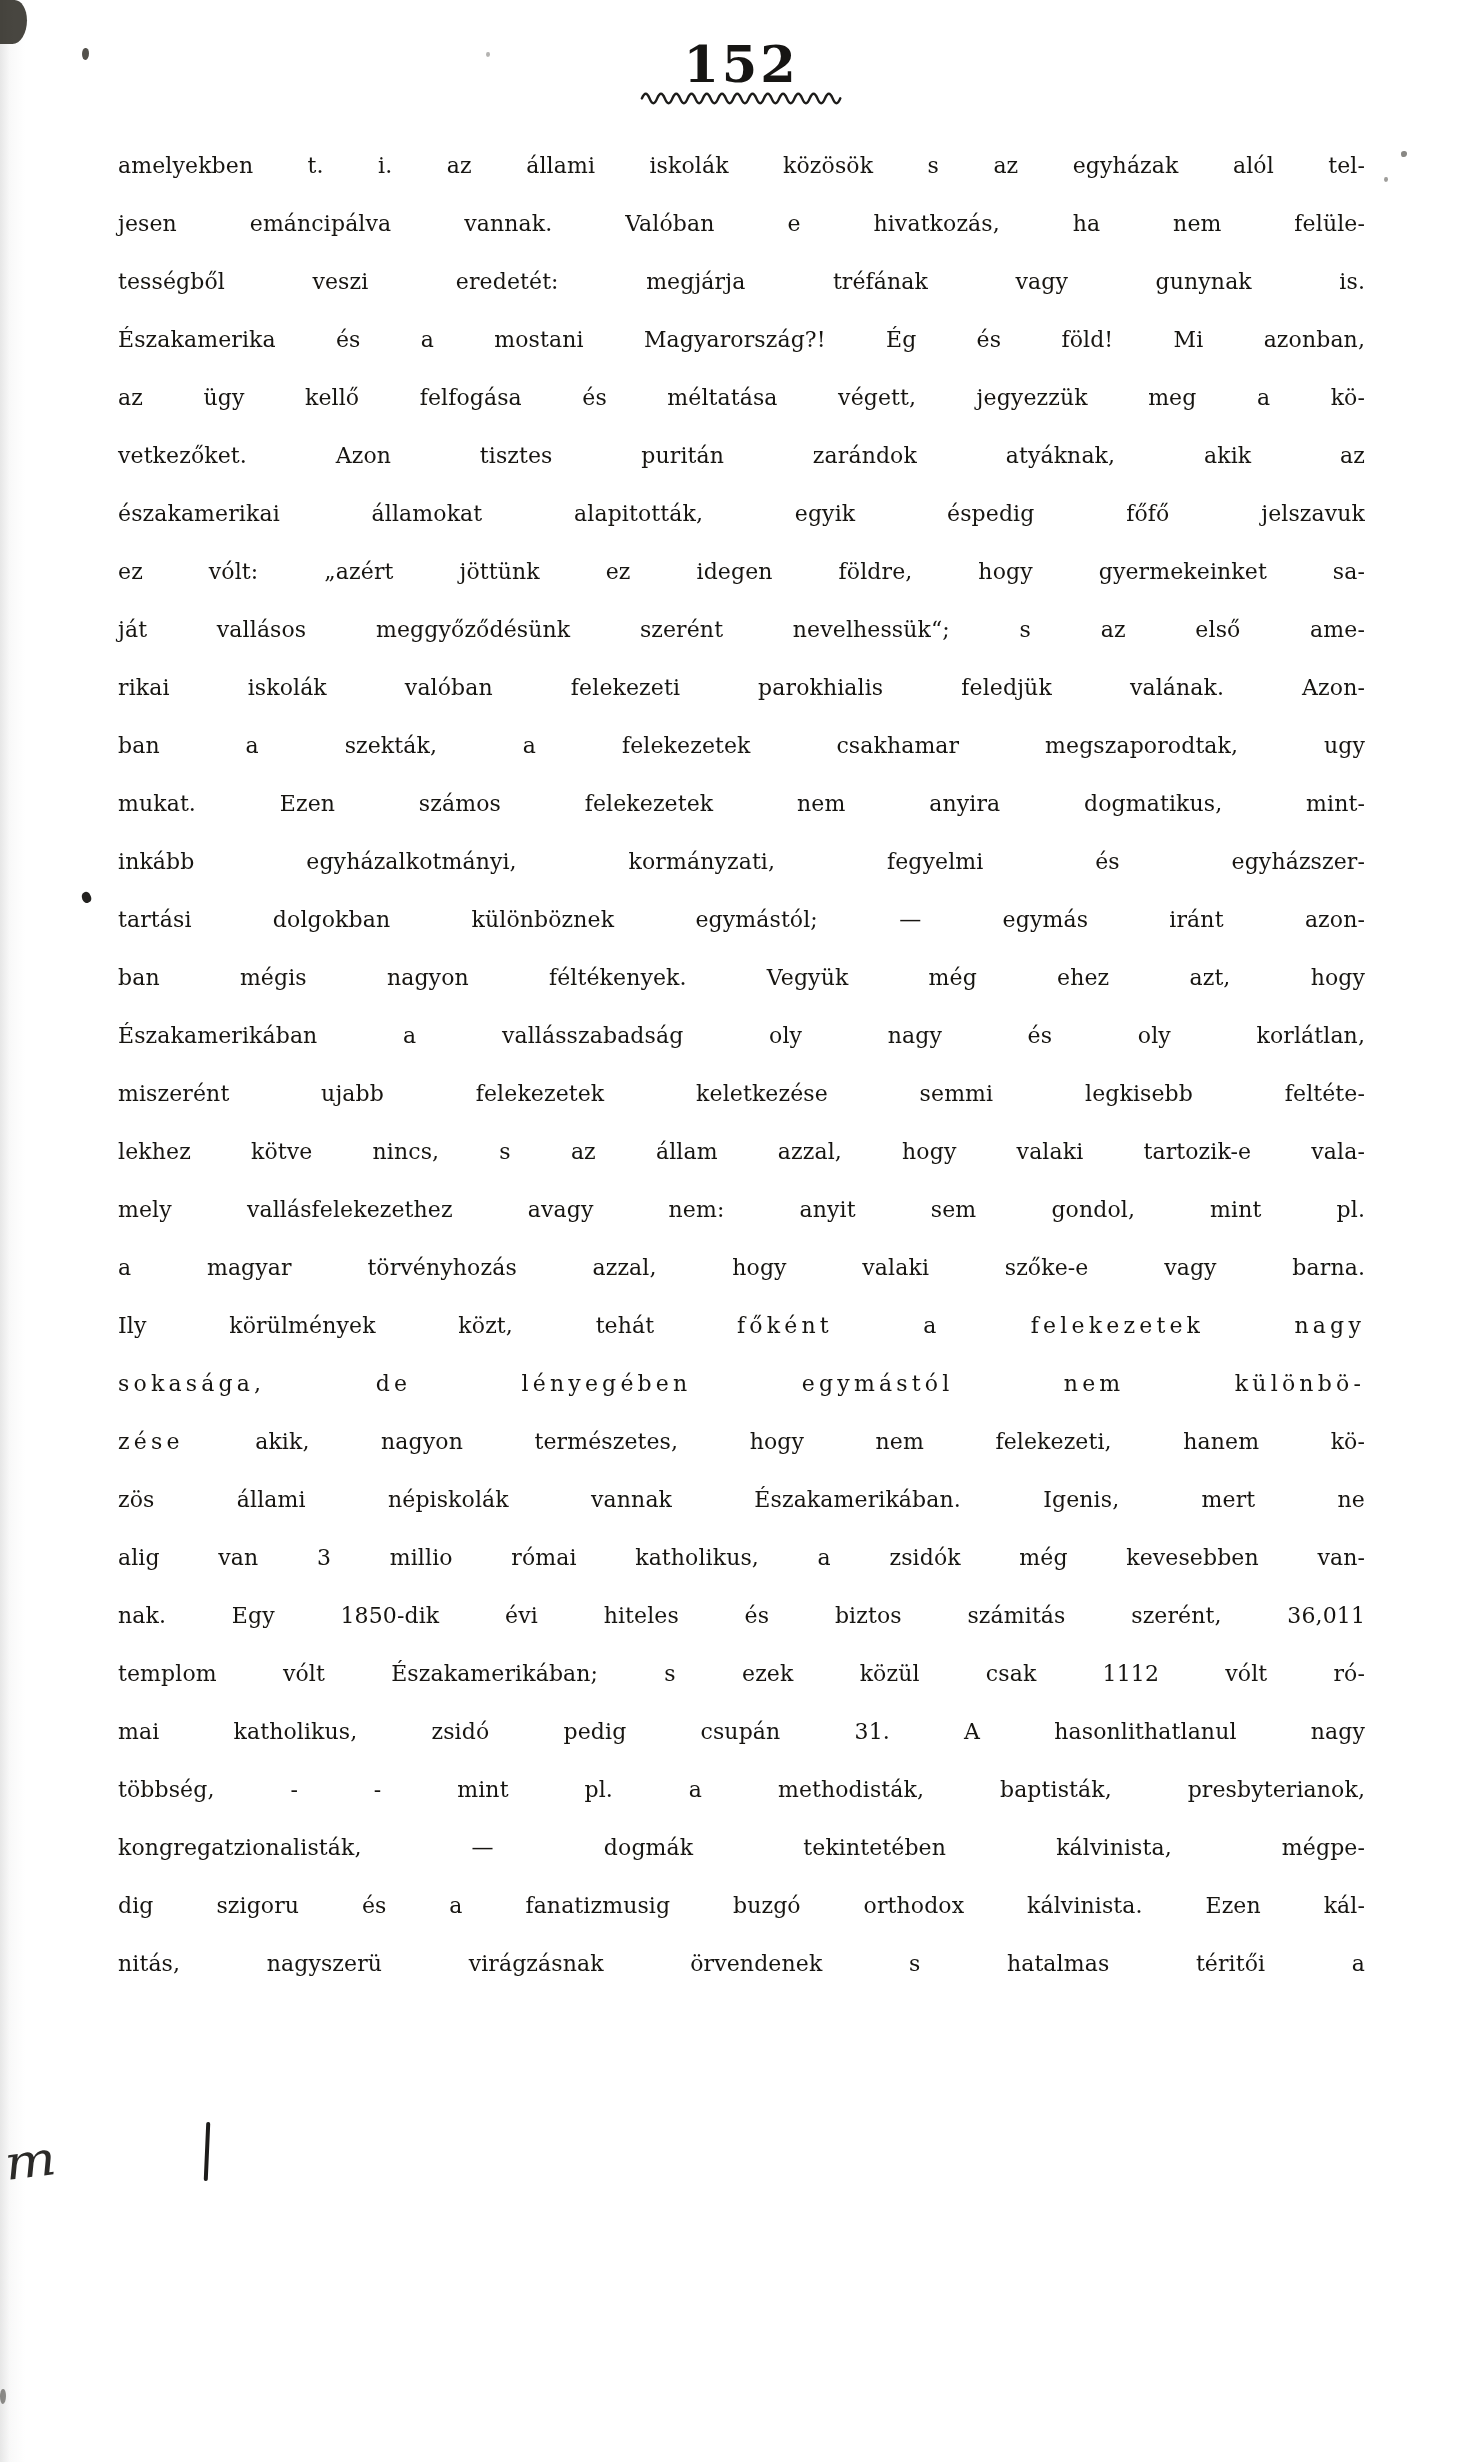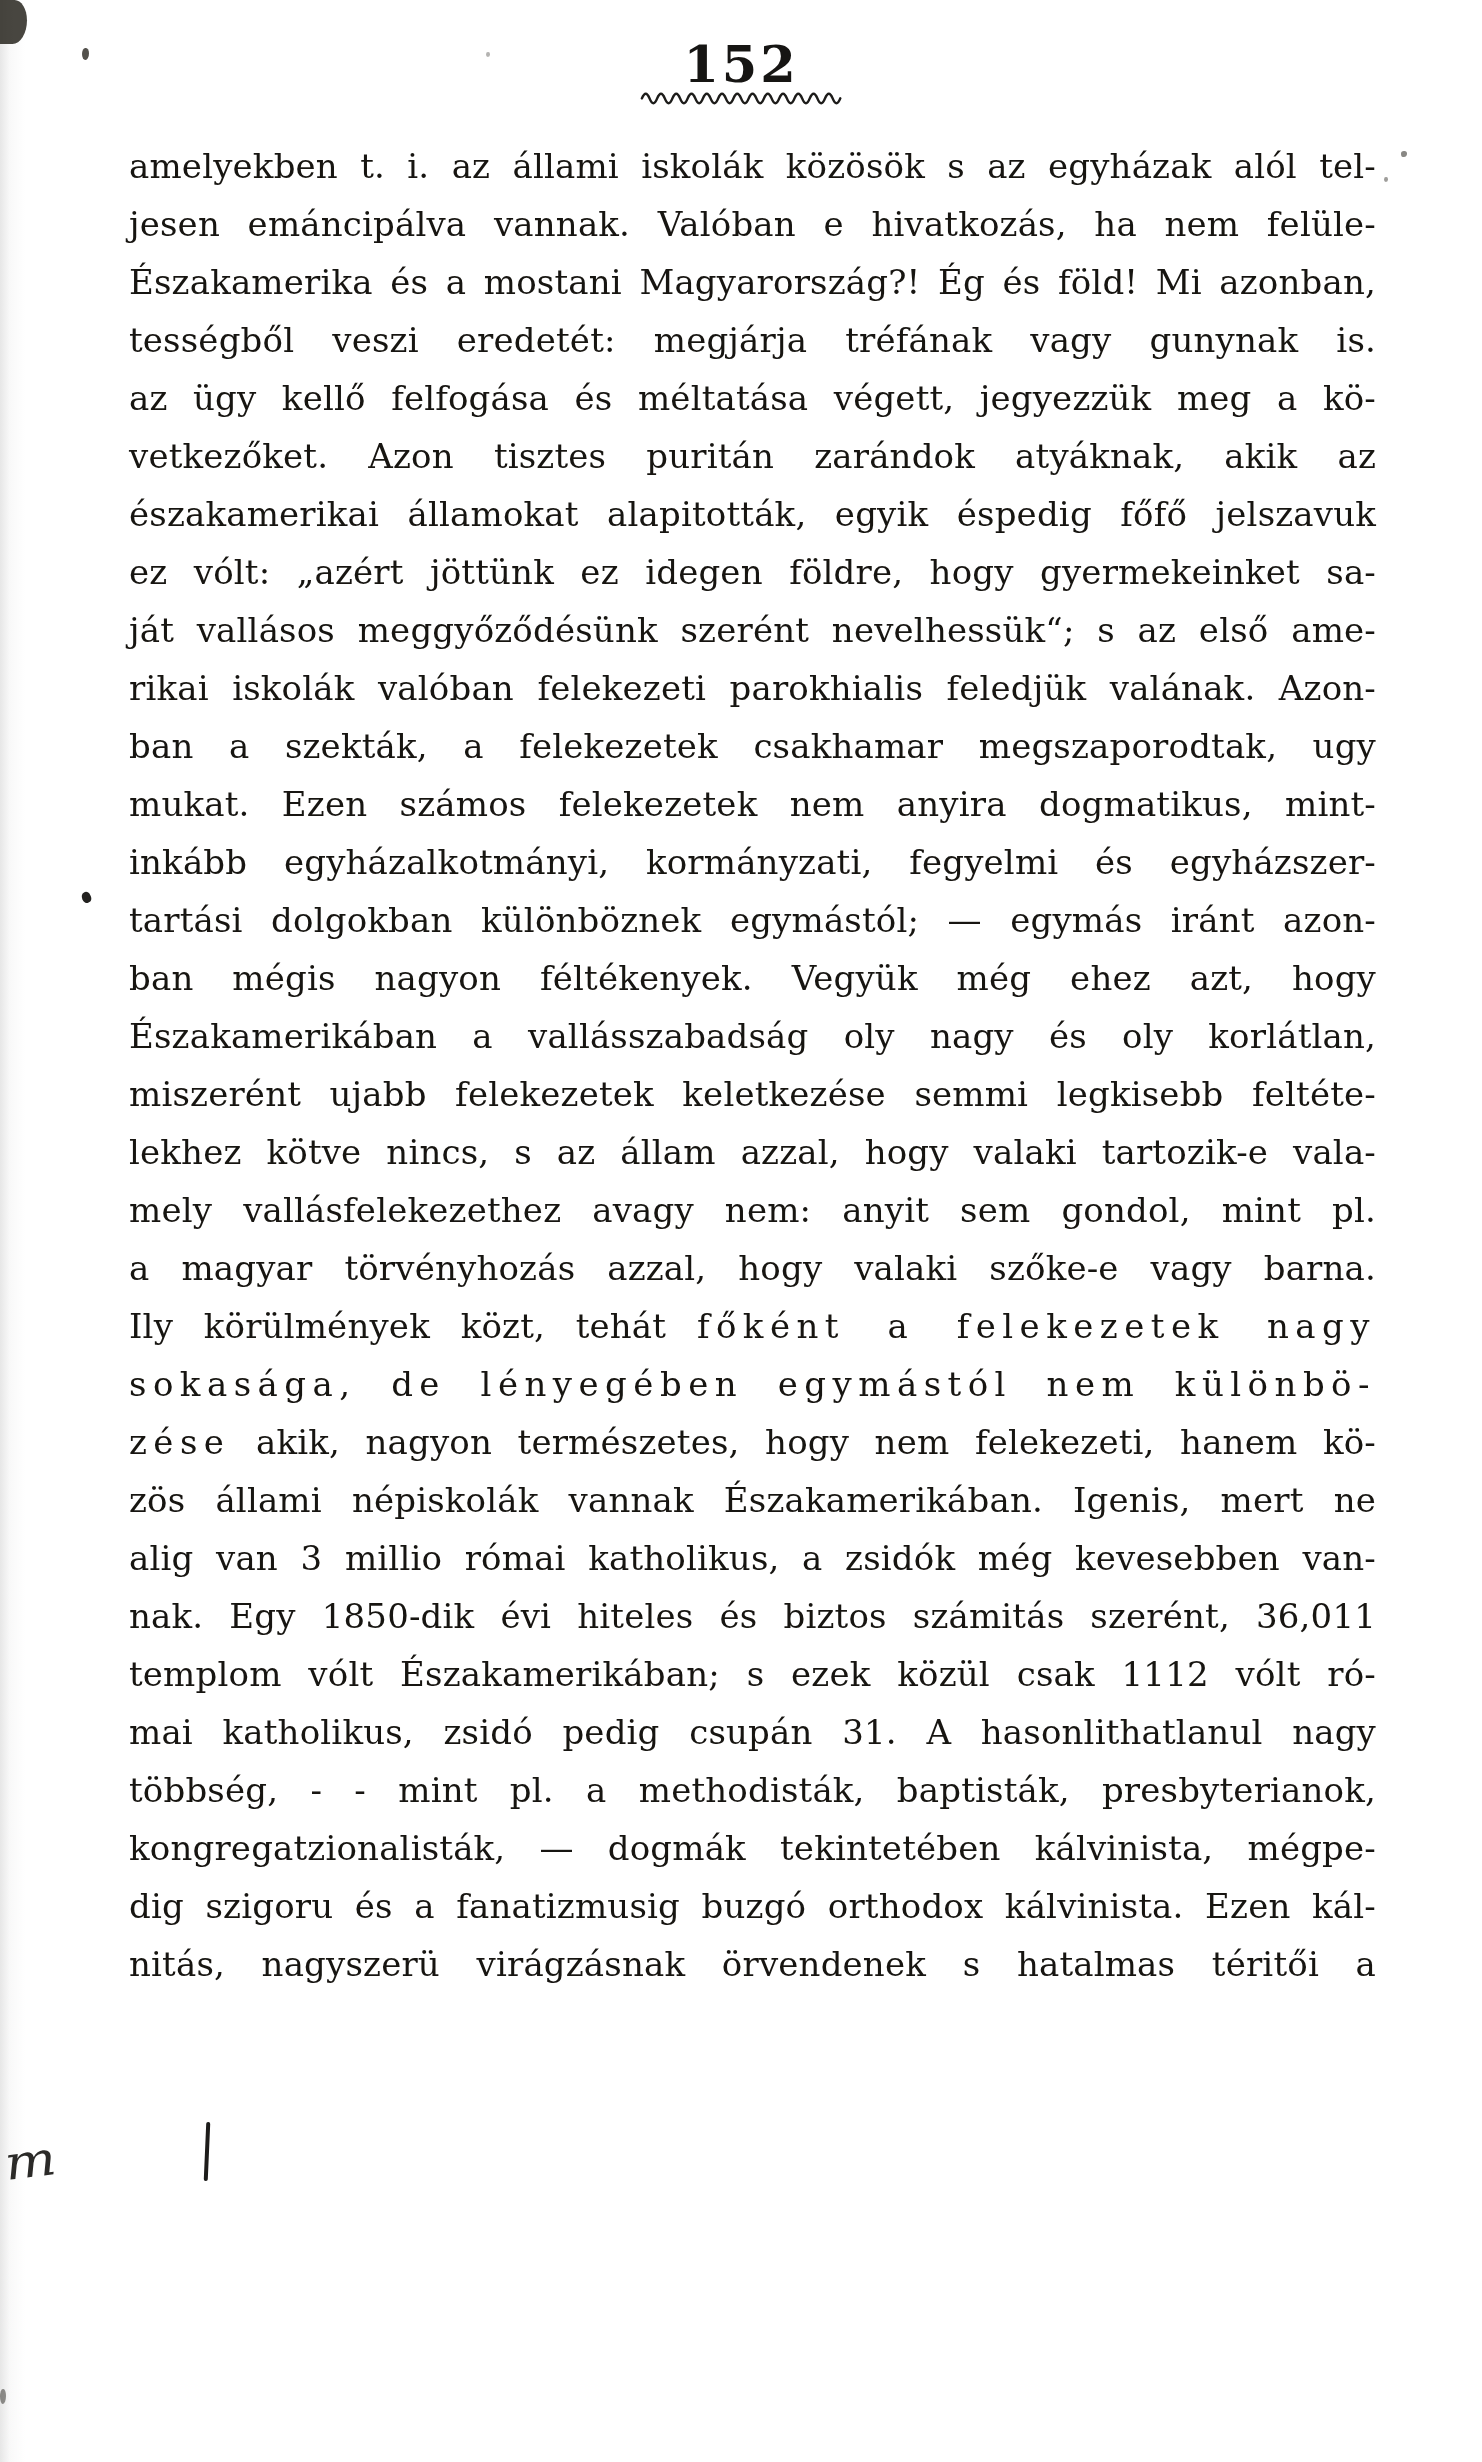--- a/index.html
+++ b/index.html
@@ -23,23 +23,22 @@
     text-align:center;
     font-size:51px;font-weight:bold;
     letter-spacing:2.9px;
     color:#161513;
   }
   .wavy-divider{
     position:absolute;top:86px;left:640px;width:206px;height:21px;
   }
   .text-block{
     position:absolute;top:137px;left:118px;width:1247px;
-    font-size:34px;line-height:58px;
+    font-size:22px;line-height:58px;
     color:#171511;
-    margin-left:11px;
   }
   .line{
     text-align:justify;
     text-align-last:justify;
     white-space:normal;
     word-spacing:0.06em;
     letter-spacing:0.005em;
   }
   .spaced{
     letter-spacing:0.19em;
@@ -76,22 +75,22 @@
 
   <div class="page-number">152</div>
 
   <svg class="wavy-divider" viewBox="0 0 216 22" xmlns="http://www.w3.org/2000/svg">
     <path d="M2 13 q4 -10 8 0 q4 10 8 0 q4 -10 8 0 q4 10 8 0 q4 -10 8 0 q4 10 8 0 q4 -10 8 0 q4 10 8 0 q4 -10 8 0 q4 10 8 0 q4 -10 8 0 q4 10 8 0 q4 -10 8 0 q4 10 8 0 q4 -10 8 0 q4 10 8 0 q4 -10 8 0 q4 10 8 0 q4 -10 8 0 q4 10 8 0 q4 -10 8 0 q4 10 8 0 q4 -10 8 0 q4 10 8 0 q4 -10 8 0 q4 10 8 0" fill="none" stroke="#1d1c1a" stroke-width="2.6" stroke-linecap="round"></path>
   </svg>
 
   <div class="text-block">
       <div class="line"><span>amelyekben t. i. az állami iskolák közösök s az egyházak alól tel-</span></div>
       <div class="line"><span>jesen emáncipálva vannak. Valóban e hivatkozás, ha nem felüle-</span></div>
+      <div class="line"><span>tességből veszi eredetét: megjárja tréfának vagy gunynak is.</span></div>
       <div class="line"><span>Északamerika és a mostani Magyarország?! Ég és föld! Mi azonban,</span></div>
-      <div class="line"><span>tességből veszi eredetét: megjárja tréfának vagy gunynak is.</span></div>
       <div class="line"><span>az ügy kellő felfogása és méltatása végett, jegyezzük meg a kö-</span></div>
       <div class="line"><span>vetkezőket. Azon tisztes puritán zarándok atyáknak, akik az</span></div>
       <div class="line"><span>északamerikai államokat alapitották, egyik éspedig főfő jelszavuk</span></div>
       <div class="line"><span>ez vólt: „azért jöttünk ez idegen földre, hogy gyermekeinket sa-</span></div>
       <div class="line"><span>ját vallásos meggyőződésünk szerént nevelhessük“; s az első ame-</span></div>
       <div class="line"><span>rikai iskolák valóban felekezeti parokhialis feledjük valának. Azon-</span></div>
       <div class="line"><span>ban a szekták, a felekezetek csakhamar megszaporodtak, ugy</span></div>
       <div class="line"><span>mukat. Ezen számos felekezetek nem anyira dogmatikus, mint-</span></div>
       <div class="line"><span>inkább egyházalkotmányi, kormányzati, fegyelmi és egyházszer-</span></div>
       <div class="line"><span>tartási dolgokban különböznek egymástól; — egymás iránt azon-</span></div>

